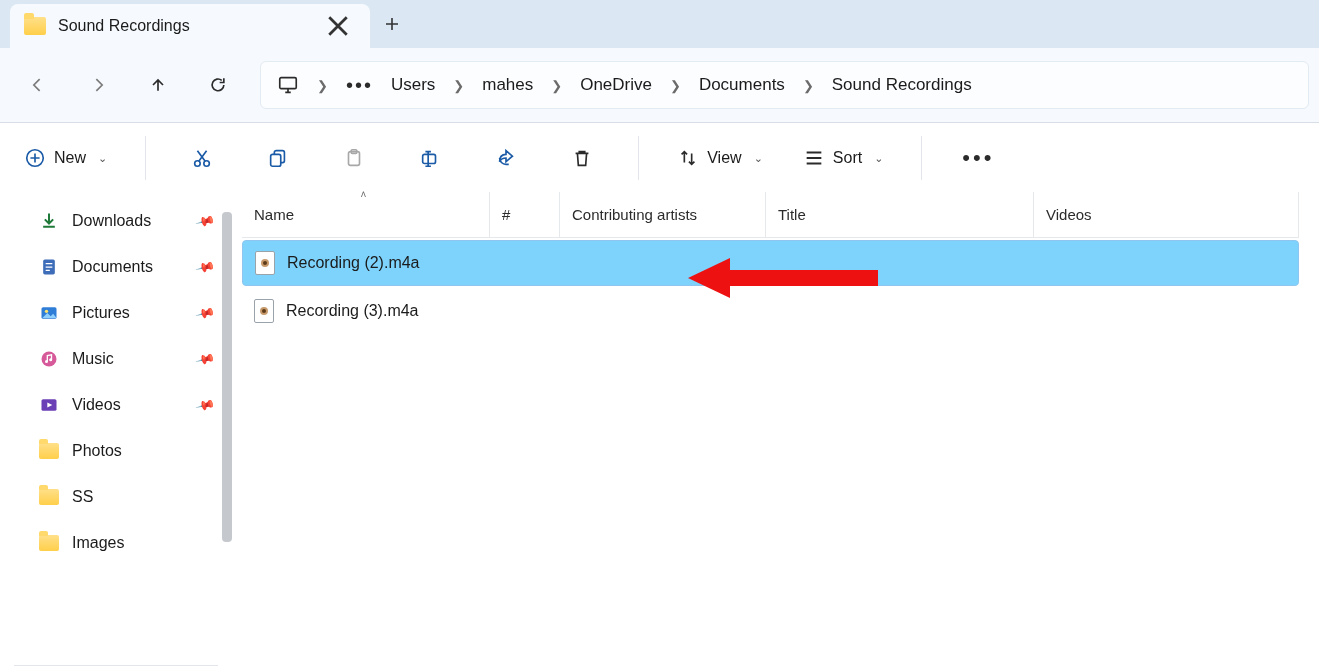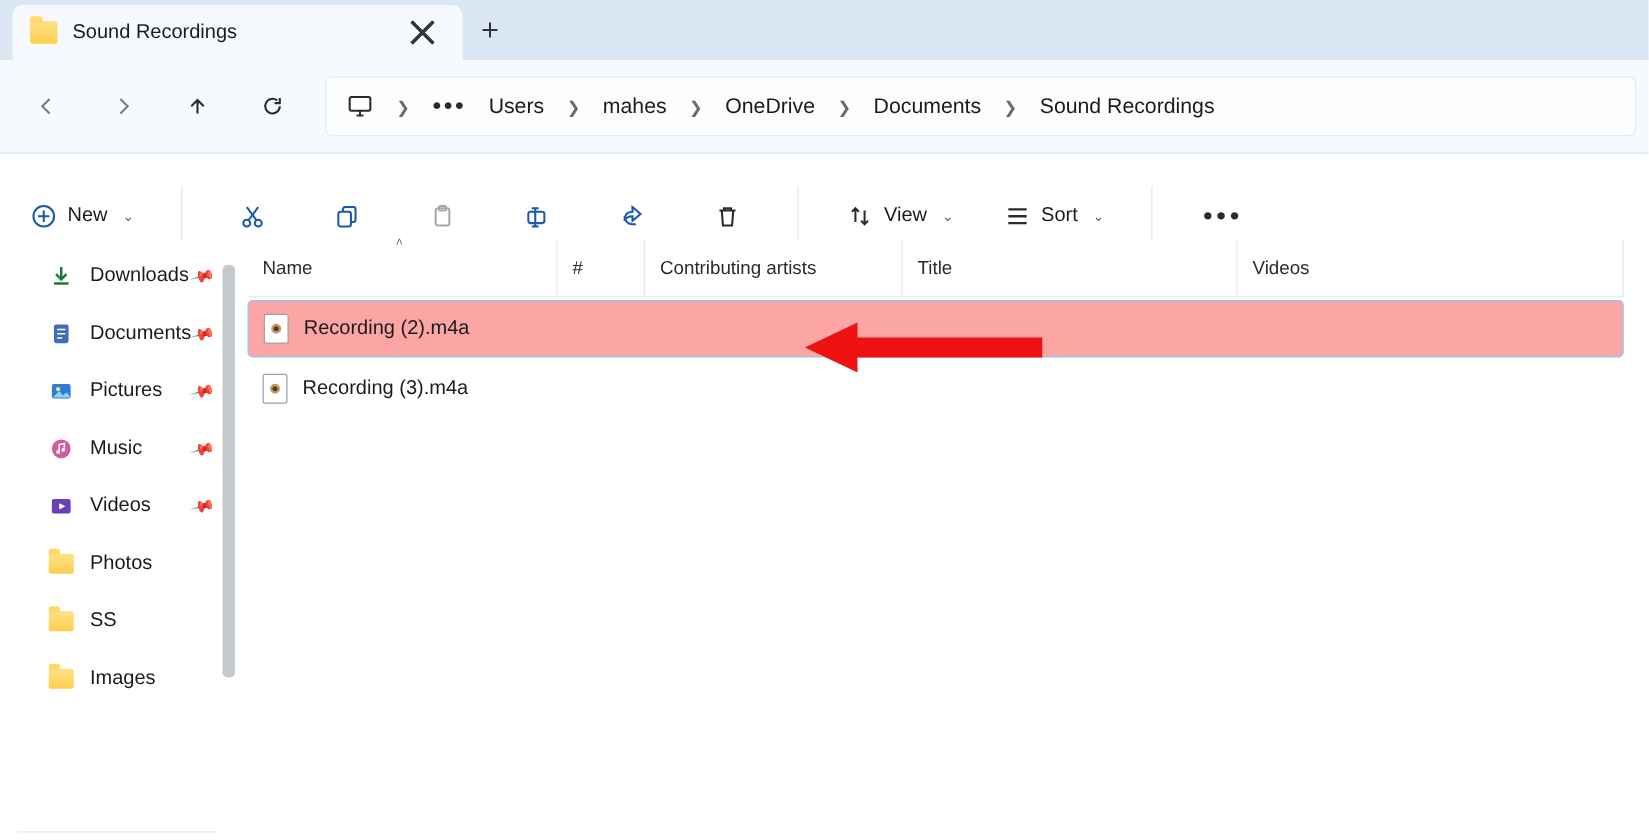--- a/index.html
+++ b/index.html
@@ -20,31 +20,31 @@
   .nav-btn svg { width:20px; height:20px; }
   .breadcrumb { flex:1; height: 48px; background:#fcfdff; border:1px solid #e2eaf2; border-radius:6px; margin-left: 10px; display:flex; align-items:center; padding: 0 10px; gap: 6px; }
   .bc-icon { width: 34px; display:flex; align-items:center; justify-content:center; color:#2b2b2b; }
   .bc-chev { color:#6b6b6b; font-size: 13px; padding:0 6px; }
   .bc-dots { color:#2b2b2b; font-size: 20px; letter-spacing:2px; padding:0 6px; }
   .bc-seg { font-size:17px; color:#1b1b1b; padding:0 6px; }
 
   .divider { height:1px; background:#d7dee5; }
 
   
-  .toolbar { height: 70px; display:flex; align-items:flex-end; padding: 0 14px; gap: 20px; }
+  .toolbar { height: 70px; display:flex; align-items:center; padding: 0 14px; gap: 20px; }
   .tool-btn { height: 40px; padding: 0 10px; display:flex; align-items:center; gap:8px; color:#174a8c; border-radius:6px; }
   .tool-btn.dim { color:#8a8a8a; }
   .tool-sep { width:1px; height:44px; background:#e2e6ea; margin: 0 8px; }
   .tool-label { font-size:16px; color:#1b1b1b; }
   .chev-small { font-size:11px; color:#555; margin-left:4px; }
   .plus-circle svg, .tool-btn svg { width:22px; height:22px; }
 
   
   .main { position:absolute; top: 192px; left:0; right:0; bottom:0; display:flex; }
-  .sidebar { width: 188px; padding: 6px 0 0 10px; position:relative; }
+  .sidebar { width: 232px; padding: 6px 0 0 10px; position:relative; }
   .side-item { display:flex; align-items:center; gap:12px; height:46px; padding: 0 8px 0 28px; font-size:16px; color:#1b1b1b; border-radius:4px; position:relative; }
   .pin { position:absolute; right:18px; color:#6b6b6b; font-size:13px; transform: rotate(30deg); }
   .side-icon { width:22px; height:22px; display:flex; align-items:center; justify-content:center; }
   .folder-icn { width:20px; height:16px; background: linear-gradient(#ffe08a,#ffcf4a); border-radius:2px; position:relative; }
   .folder-icn::before { content:""; position:absolute; top:-4px; left:0; width:9px; height:5px; background:#ffd96b; border-radius:2px 2px 0 0; }
   .scroll-thumb { position:absolute; right:0; top:20px; width:10px; height:330px; background:#c5c8cc; border-radius:4px; }
   .side-divider { position:absolute; left:14px; right:14px; bottom:6px; height:1px; background:#e2e6ea; }
 
   .content { flex:1; position:relative; padding: 0 20px 0 10px; }
 
@@ -53,21 +53,21 @@
   .col-headers .col { padding: 0 12px; border-right:1px solid #e6e9ec; height:100%; display:flex; align-items:center; }
   .col-name { width:248px; position:relative; }
   .sort-ind { position:absolute; top:-3px; left:48%; font-size:10px; color:#666; }
   .col-num  { width:70px; }
   .col-title{ width:268px; }
   .col-artist{ width:206px; }
   .col-album { flex:1; border-right:none; }
 
   
   .file-row { display:flex; align-items:center; height:46px; font-size:16px; color:#1b1b1b; border-radius:4px; margin-top:2px; padding-left:12px; gap:12px; }
-  .file-row.selected { background:#fca5a5; border:1px solid #8ec6f0; }
+  .file-row.selected { background:#7dd3fc; border:1px solid #8ec6f0; }
   .file-icon { width:20px; height:24px; border:1px solid #9aa2aa; border-radius:2px; display:flex; align-items:center; justify-content:center; background:#fff; }
   .file-icon .dot { width:8px; height:8px; border-radius:50%; background:#5b3a1a; border:2px solid #c79a6b; }
 
   
   .red-arrow { position:absolute; top:63px; left:456px; width:190px; height:46px; pointer-events:none; }
 
 </style>
 </head>
 <body>
 

